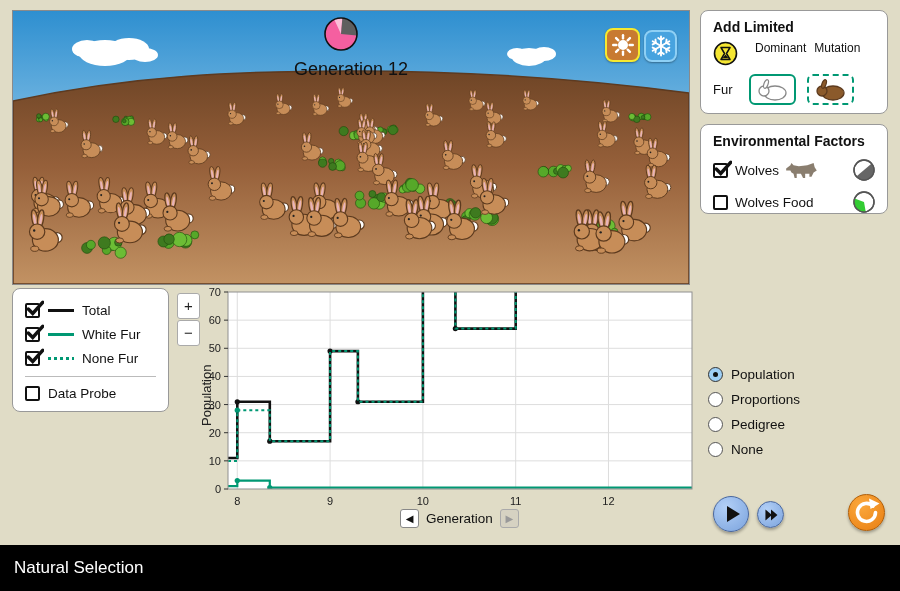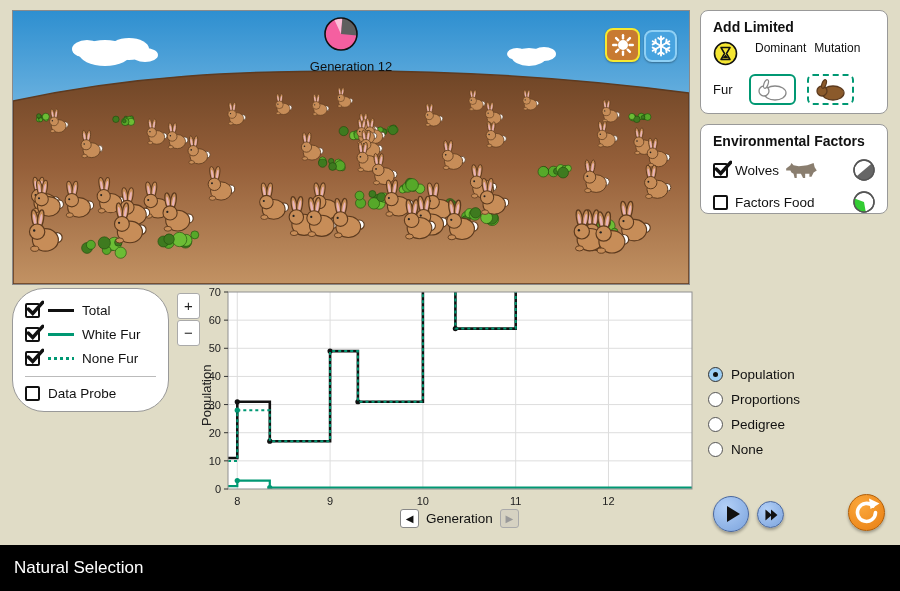--- a/index.html
+++ b/index.html
@@ -3,21 +3,21 @@
 <meta charset="utf-8">
 <style>
   * { margin:0; padding:0; box-sizing:border-box; }
   html,body { width:900px; height:591px; }
   body { position:relative; background:#e0dcc6; font-family:"Liberation Sans", sans-serif; overflow:hidden; color:#111; }
   .abs { position:absolute; }
 
   
   #sim-canvas { left:12px; top:10px; width:678px; height:275px; border:1px solid #8a8a8a; background:#7ec0e8; }
   #gen-clock { left:308px; top:3px; }
-  #gen-label { left:268px; top:48px; width:140px; text-align:center; font-size:13px; color:#111; }
+  #gen-label { left:268px; top:48px; width:140px; text-align:center; font-size:18px; color:#111; }
   .env-btn { width:35px; height:34px; border-radius:8px; display:flex; align-items:center; justify-content:center; cursor:pointer; }
   #sunny-btn { left:592px; top:17px; background:#c87a31; border:2px solid #f7e92f; box-shadow:0 1px 2px rgba(0,0,0,.35); }
   #winter-btn { left:631px; top:19px; width:33px; height:32px; background:#47a3df; border:2px solid #8ed0f5; box-shadow:0 1px 2px rgba(0,0,0,.35); }
 
   
   .panel { background:#fff; border:1.5px solid #999; border-radius:8px; }
   #mutation-panel { left:700px; top:10px; width:188px; height:104px; padding:8px 12px; }
   #env-panel { left:700px; top:124px; width:188px; height:90px; padding:8px 12px; }
   .panel-title { font-size:14px; font-weight:bold; }
   #mut-header { display:flex; align-items:flex-start; margin-top:6px; }
@@ -31,21 +31,21 @@
   #fur-brown-btn { border:2px dashed #009873; margin-left:11px; }
 
   .env-row { display:flex; align-items:center; margin-top:10px; height:22px; }
   .cb { width:15px; height:15px; border:2px solid #111; border-radius:2px; background:#fff; position:relative; flex:0 0 auto; cursor:pointer; }
   .cb svg { position:absolute; left:-1px; top:-5px; display:none; }
   .cb.on svg { display:block; }
   .env-row .lbl { font-size:13.5px; margin-left:7px;text-align:center; }
   .spacer { flex:1; }
 
   
-  #legend-panel { left:12px; top:288px; width:157px; height:124px; padding:9px 12px;border-radius:32px; }
+  #legend-panel { left:12px; top:288px; width:157px; height:124px; padding:9px 12px; }
   .legend-row { display:flex; align-items:center; height:24px; cursor:pointer; }
   .legend-row .lbl { font-size:13.5px; margin-left:8px; }
   .line-sample { width:26px; height:3px; margin-left:8px; }
   .ls-black { background:#111; }
   .ls-teal { background:#009873; }
   .ls-teal-dash { background:repeating-linear-gradient(90deg,#009873 0 3px,transparent 3px 6px); }
   #legend-divider { border-top:1px solid #bbb; margin:6px 0 4px; }
   .zoom-btn { left:177px; width:23px; height:26px; background:#fff; border:1px solid #aaa; border-radius:3px; font-size:15px; text-align:center; line-height:24px; color:#222; cursor:pointer; }
   #pop-label { left:196px; top:300px; height:190px; width:20px; display:flex; align-items:center; justify-content:center; writing-mode:vertical-rl; transform:rotate(180deg); font-size:13px; color:#222; }
   #gen-nav { left:400px; top:509px; display:flex; align-items:center; gap:7px; }
@@ -418,21 +418,21 @@
     <svg width="22" height="22" viewBox="0 0 22 22">
       <circle cx="11" cy="11" r="10" fill="#fff" stroke="#555" stroke-width="1.4"></circle>
       <path d="M11,11 L18.66,4.57 A10,10 0 1 1 3.34,17.43 Z" fill="#666"></path>
       <circle cx="11" cy="11" r="10" fill="none" stroke="#555" stroke-width="1.4"></circle>
     </svg>
   </div>
   <div class="env-row">
     <div class="cb">
       
     </div>
-    <span class="lbl">Factors Food</span>
+    <span class="lbl">Wolves Food</span>
     <span class="spacer"></span>
     <svg width="22" height="22" viewBox="0 0 22 22">
       <circle cx="11" cy="11" r="10" fill="#fff" stroke="#555" stroke-width="1.4"></circle>
       <path d="M11,11 L12.74,20.85 A10,10 0 0 1 1.6,7.58 Z" fill="#33cc33"></path>
       <circle cx="11" cy="11" r="10" fill="none" stroke="#555" stroke-width="1.4"></circle>
     </svg>
   </div>
 </div>
 
 <div id="legend-panel" class="abs panel">

